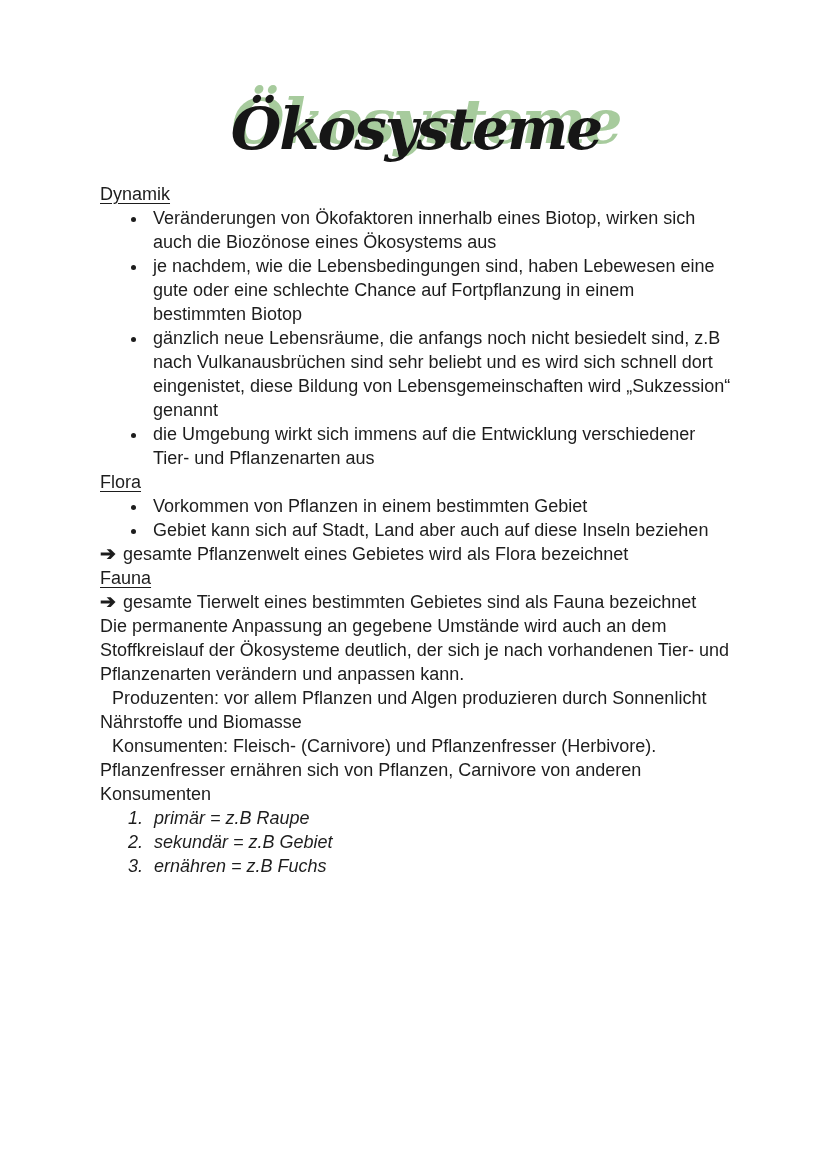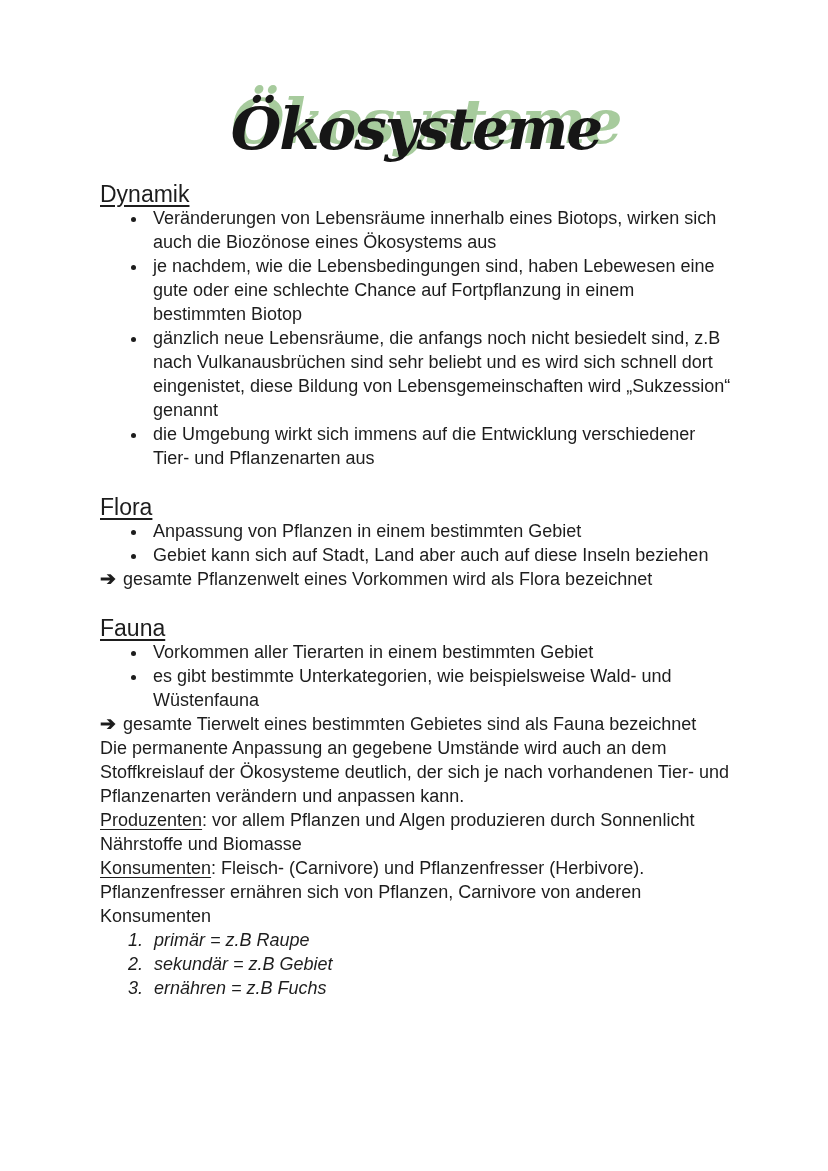--- a/index.html
+++ b/index.html
@@ -34,83 +34,79 @@
   .title-layer { position: absolute; left: 0; right: 0; top: 0; }
   .title-green {
     color: #a7cb9d;
     transform: translate(10px, -7px) scale(1.05);
   }
   .title-black { color: #161616; }
 
   
   .heading {
     margin: 0;
-    font-size: 23px;
+    font-size: 18px;
     font-weight: 400;
     text-decoration: underline;
     text-underline-offset: 3px;
   }
-  .gap { margin-top: 25px; }
+  .gap { }
 
   ul.bullets, ol.numbers {
     margin: 0;
     padding: 0 0 0 48px;
   }
   ul.bullets li { padding-left: 5px; }
   ol.numbers  li { padding-left: 6px; font-style: italic; }
 
   .arrow-row { display: flex; align-items: flex-start; }
   .arrow-icon {
     flex: 0 0 auto;
     margin-right: 7px;
     font-weight: 700;
     font-size: 19px;
   }
 
   p.para { margin: 0; }
-  .term { text-decoration: underline; text-underline-offset: 3px; }
+  .term { text-underline-offset: 3px; margin-left: 12px; }
 </style>
 </head>
 <body>
 
 <div class="page">
 
   <div class="title-wrap">
     <span class="title-layer title-green">Ökosysteme</span>
     <span class="title-layer title-black">Ökosysteme</span>
   </div>
 
   <section>
     <h2 class="heading">Dynamik</h2>
     <ul class="bullets">
-      <li>Veränderungen von Lebensräume innerhalb eines Biotops, wirken sich auch die Biozönose eines Ökosystems aus</li>
+      <li>Veränderungen von Ökofaktoren innerhalb eines Biotop, wirken sich auch die Biozönose eines Ökosystems aus</li>
       <li>je nachdem, wie die Lebensbedingungen sind, haben Lebewesen eine gute oder eine schlechte Chance auf Fortpflanzung in einem bestimmten Biotop</li>
       <li>gänzlich neue Lebensräume, die anfangs noch nicht besiedelt sind, z.B nach Vulkanausbrüchen sind sehr beliebt und es wird sich schnell dort eingenistet, diese Bildung von Lebensgemeinschaften wird „Sukzession“ genannt</li>
       <li>die Umgebung wirkt sich immens auf die Entwicklung verschiedener Tier- und Pflanzenarten aus</li>
     </ul>
   </section>
 
   <section class="gap">
     <h2 class="heading">Flora</h2>
     <ul class="bullets">
-      <li>Anpassung von Pflanzen in einem bestimmten Gebiet</li>
+      <li>Vorkommen von Pflanzen in einem bestimmten Gebiet</li>
       <li>Gebiet kann sich auf Stadt, Land aber auch auf diese Inseln beziehen</li>
     </ul>
     <div class="arrow-row">
       <span class="arrow-icon">➔</span>
-      <span>gesamte Pflanzenwelt eines Vorkommen wird als Flora bezeichnet</span>
+      <span>gesamte Pflanzenwelt eines Gebietes wird als Flora bezeichnet</span>
     </div>
   </section>
 
   <section class="gap">
     <h2 class="heading">Fauna</h2>
-    <ul class="bullets">
-      <li>Vorkommen aller Tierarten in einem bestimmten Gebiet</li>
-      <li>es gibt bestimmte Unterkategorien, wie beispielsweise Wald- und Wüstenfauna</li>
-    </ul>
     <div class="arrow-row">
       <span class="arrow-icon">➔</span>
       <span>gesamte Tierwelt eines bestimmten Gebietes sind als Fauna bezeichnet</span>
     </div>
   </section>
 
   <p class="para gap">Die permanente Anpassung an gegebene Umstände wird auch an dem Stoffkreislauf der Ökosysteme deutlich, der sich je nach vorhandenen Tier- und Pflanzenarten verändern und anpassen kann.</p>
 
   <p class="para gap">
     <span class="term">Produzenten</span><span>: vor allem Pflanzen und Algen produzieren durch Sonnenlicht Nährstoffe und Biomasse</span>

